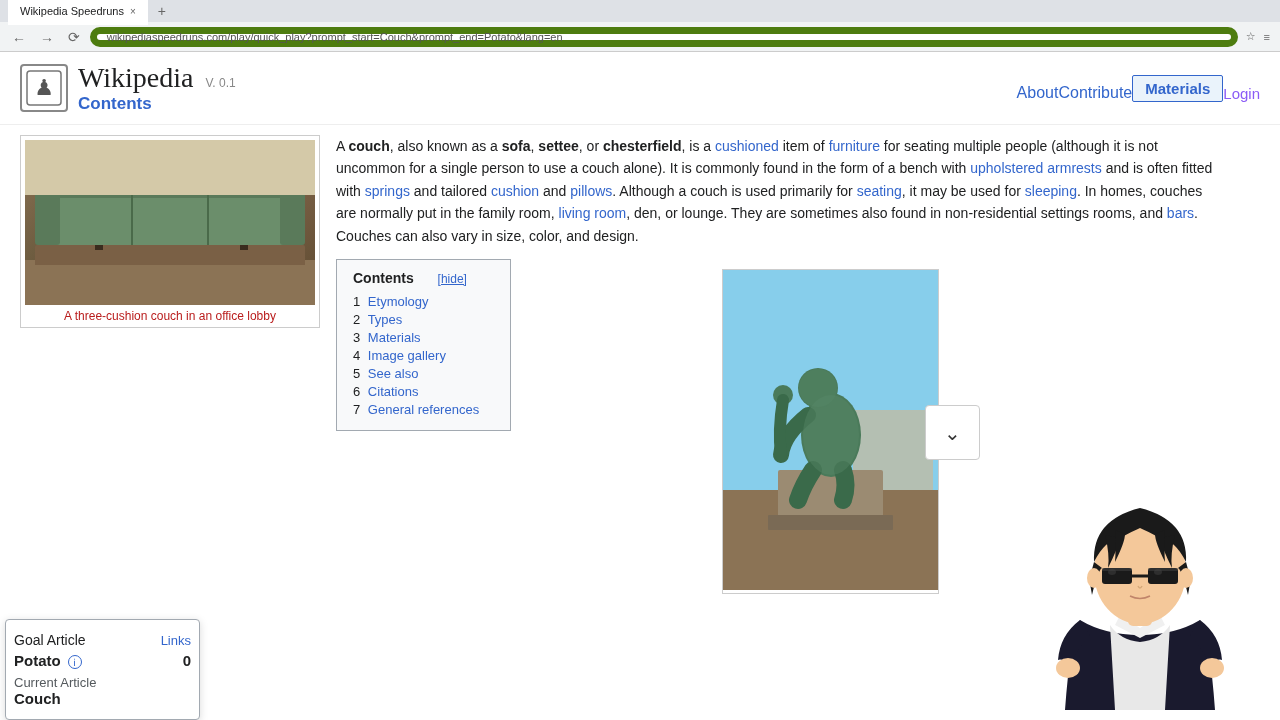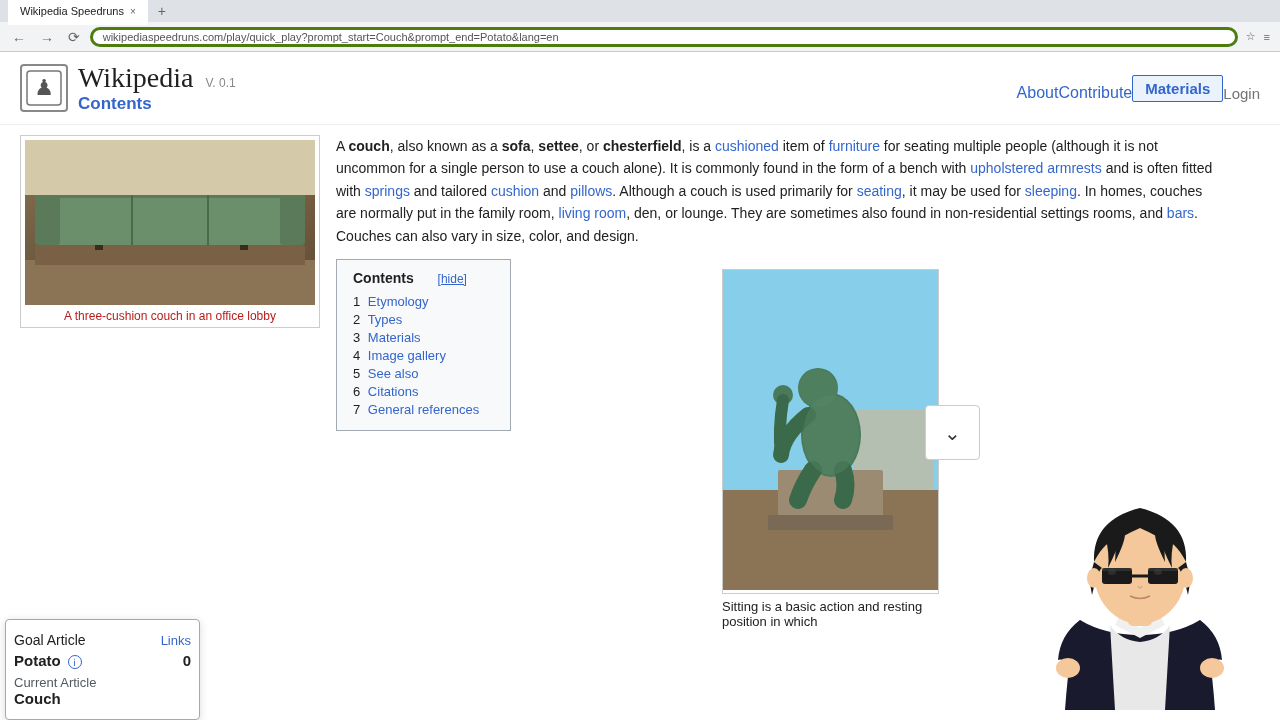--- a/index.html
+++ b/index.html
@@ -5,33 +5,33 @@
     * { margin: 0; padding: 0; box-sizing: border-box; }
     body { font-family: -apple-system, BlinkMacSystemFont, 'Segoe UI', Arial, sans-serif; font-size: 14px; color: #202122; background: #fff; overflow-x: hidden; }
     
     
     .browser-chrome { background: #dee1e6; height: 22px; display: flex; align-items: center; padding: 0 8px; gap: 6px; }
     .browser-tab { background: #fff; padding: 9px 12px; font-size: 11px; border-radius: 4px 4px 0 0; display: flex; align-items: center; gap: 6px; height: 28px; }
     .tab-close { font-size: 10px; color: #666; cursor: pointer; }
     .tab-new { background: none; border: none; font-size: 14px; color: #666; cursor: pointer; padding: 0 4px; }
     .browser-nav { background: #f1f3f4; height: 30px; display: flex; align-items: center; padding: 0 8px; gap: 6px; border-bottom: 1px solid #ccc; }
     .nav-btn { background: none; border: none; color: #666; font-size: 14px; cursor: pointer; padding: 2px 4px; }
-    .address-bar { flex: 1; background: #fff; border: 3px solid #4d7c0f; border-radius: 12px; padding: 2px 10px; font-size: 11px; color: #555; height: 20px; display: flex; align-items: center; }
+    .address-bar { flex: 1; background: #fff; border: 7px solid #4d7c0f; border-radius: 12px; padding: 2px 10px; font-size: 11px; color: #555; height: 20px; display: flex; align-items: center; }
     .nav-icons { display: flex; gap: 4px; align-items: center; }
     .nav-icon { font-size: 11px; color: #666; padding: 2px; }
 
     
     .site-header { display: flex; align-items: center; padding: 10px 20px; border-bottom: 1px solid #eee; justify-content: space-between; }
     .logo-area { display: flex; align-items: center; gap: 10px; }
     .logo-icon { width: 48px; height: 48px; border: 2px solid #888; border-radius: 4px; display: flex; align-items: center; justify-content: center; font-size: 22px; color: #555; }
     .version { font-size: 12px; color: #888; margin-left: 8px; }
     .header-nav { display: flex; align-items: flex-end; }
     .header-nav a { color: #36c; text-decoration: none; font-size: 16px; }
     .header-nav .register { background: #eaf3fb; border: 1px solid #36c; padding: 4px 12px; border-radius: 2px; color: #36c; font-size: 15px; font-weight: 600; }
-    .header-nav .login { color: #737373; font-size: 15px; }
+    .header-nav .login { color: #8b5cf6; font-size: 15px; }
 
     
     .page-content { padding: 10px 20px; max-width: 1240px; position: relative; }
     
     
     .couch-image { float: right; margin: 0 0 10px 16px; border: 1px solid #ccc; padding: 4px; background: #fff; }
     .couch-img-placeholder { width: 290px; height: 165px; background: linear-gradient(135deg, #8B7355 0%, #6B5A3E 30%, #A0856A 50%, #7A6045 70%, #5C4A30 100%); position: relative; overflow: hidden; }
     .couch-img-placeholder::before { content: ''; position: absolute; bottom: 0; left: 0; right: 0; height: 40px; background: #8B7355; }
     .couch-caption { font-size: 12px; color: #b91c1c; text-align: center; margin-top: 4px; max-width: 290px; }
 
@@ -208,24 +208,20 @@
         <circle cx="60" cy="125" r="10" fill="#4A7A5A"></circle>
         <path d="M58 185 Q55 160 60 130" stroke="#3A6A4A" stroke-width="12" fill="none" stroke-linecap="round"></path>
 
         <path d="M90 200 Q80 215 75 230" stroke="#3A6A4A" stroke-width="18" fill="none" stroke-linecap="round"></path>
         <path d="M120 200 Q125 215 120 230" stroke="#3A6A4A" stroke-width="18" fill="none" stroke-linecap="round"></path>
 
         <ellipse cx="108" cy="165" rx="28" ry="40" fill="#5A8A6A" opacity="0.4"></ellipse>
         <circle cx="95" cy="118" r="19" fill="#5A8A6A" opacity="0.3"></circle>
       </svg>
     </div>
-    <p style="font-size: 13px; margin-top: 5px; max-width: 215px;">
-      <span class="bold">Sitting</span>
-      <span> is a basic action and resting position in which</span>
-    </p>
   </div>
 
   
   <div style="position: absolute; right: 260px; top: 280px;">
     <button class="dropdown-btn">⌄</button>
   </div>
 
 </div>
 
 <div class="goal-box">

